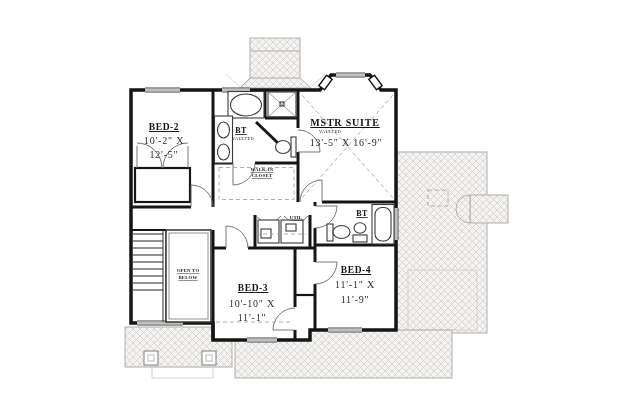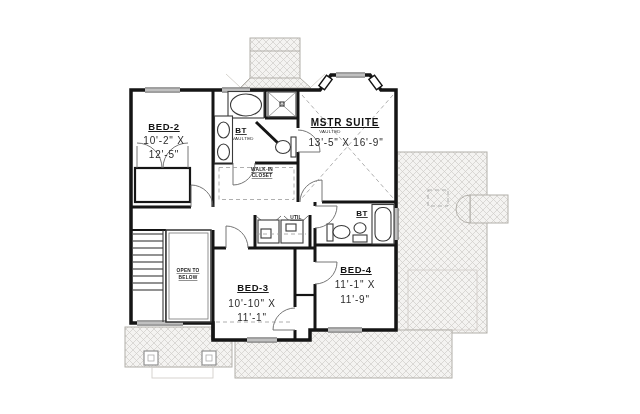--- a/index.html
+++ b/index.html
@@ -1,17 +1,17 @@
 <!DOCTYPE html>
 <html><head>
 <meta charset="utf-8">
 <style>
   html,body{margin:0;padding:0;background:#ffffff;}
   .canvas{position:relative;width:640px;height:414px;background:#fff;overflow:hidden;
-          font-family:Liberation Sans, sans-serif;}
+          font-family:Liberation Serif, serif;}
   svg{position:absolute;left:0;top:0;}
   text{fill:#111;}
   .rn{font-size:9.5px;font-weight:bold;letter-spacing:0.6px;text-decoration:underline;}
   .rn-lg{font-size:10px;font-weight:bold;letter-spacing:0.8px;text-decoration:underline;}
   .rn-sm{font-size:8px;font-weight:bold;letter-spacing:0.4px;text-decoration:underline;}
   .dim{font-size:10px;letter-spacing:0.8px;fill:#2b2b2b;}
   .sub{font-size:4.4px;letter-spacing:0.3px;fill:#1a1a1a;}
   .tiny{font-size:4.8px;font-weight:bold;letter-spacing:0.2px;fill:#1a1a1a;text-decoration:underline;}
   .wall{stroke:#151515;stroke-width:3;fill:none;stroke-linecap:butt;}
   .wall2{stroke:#151515;stroke-width:2.2;fill:none;}

